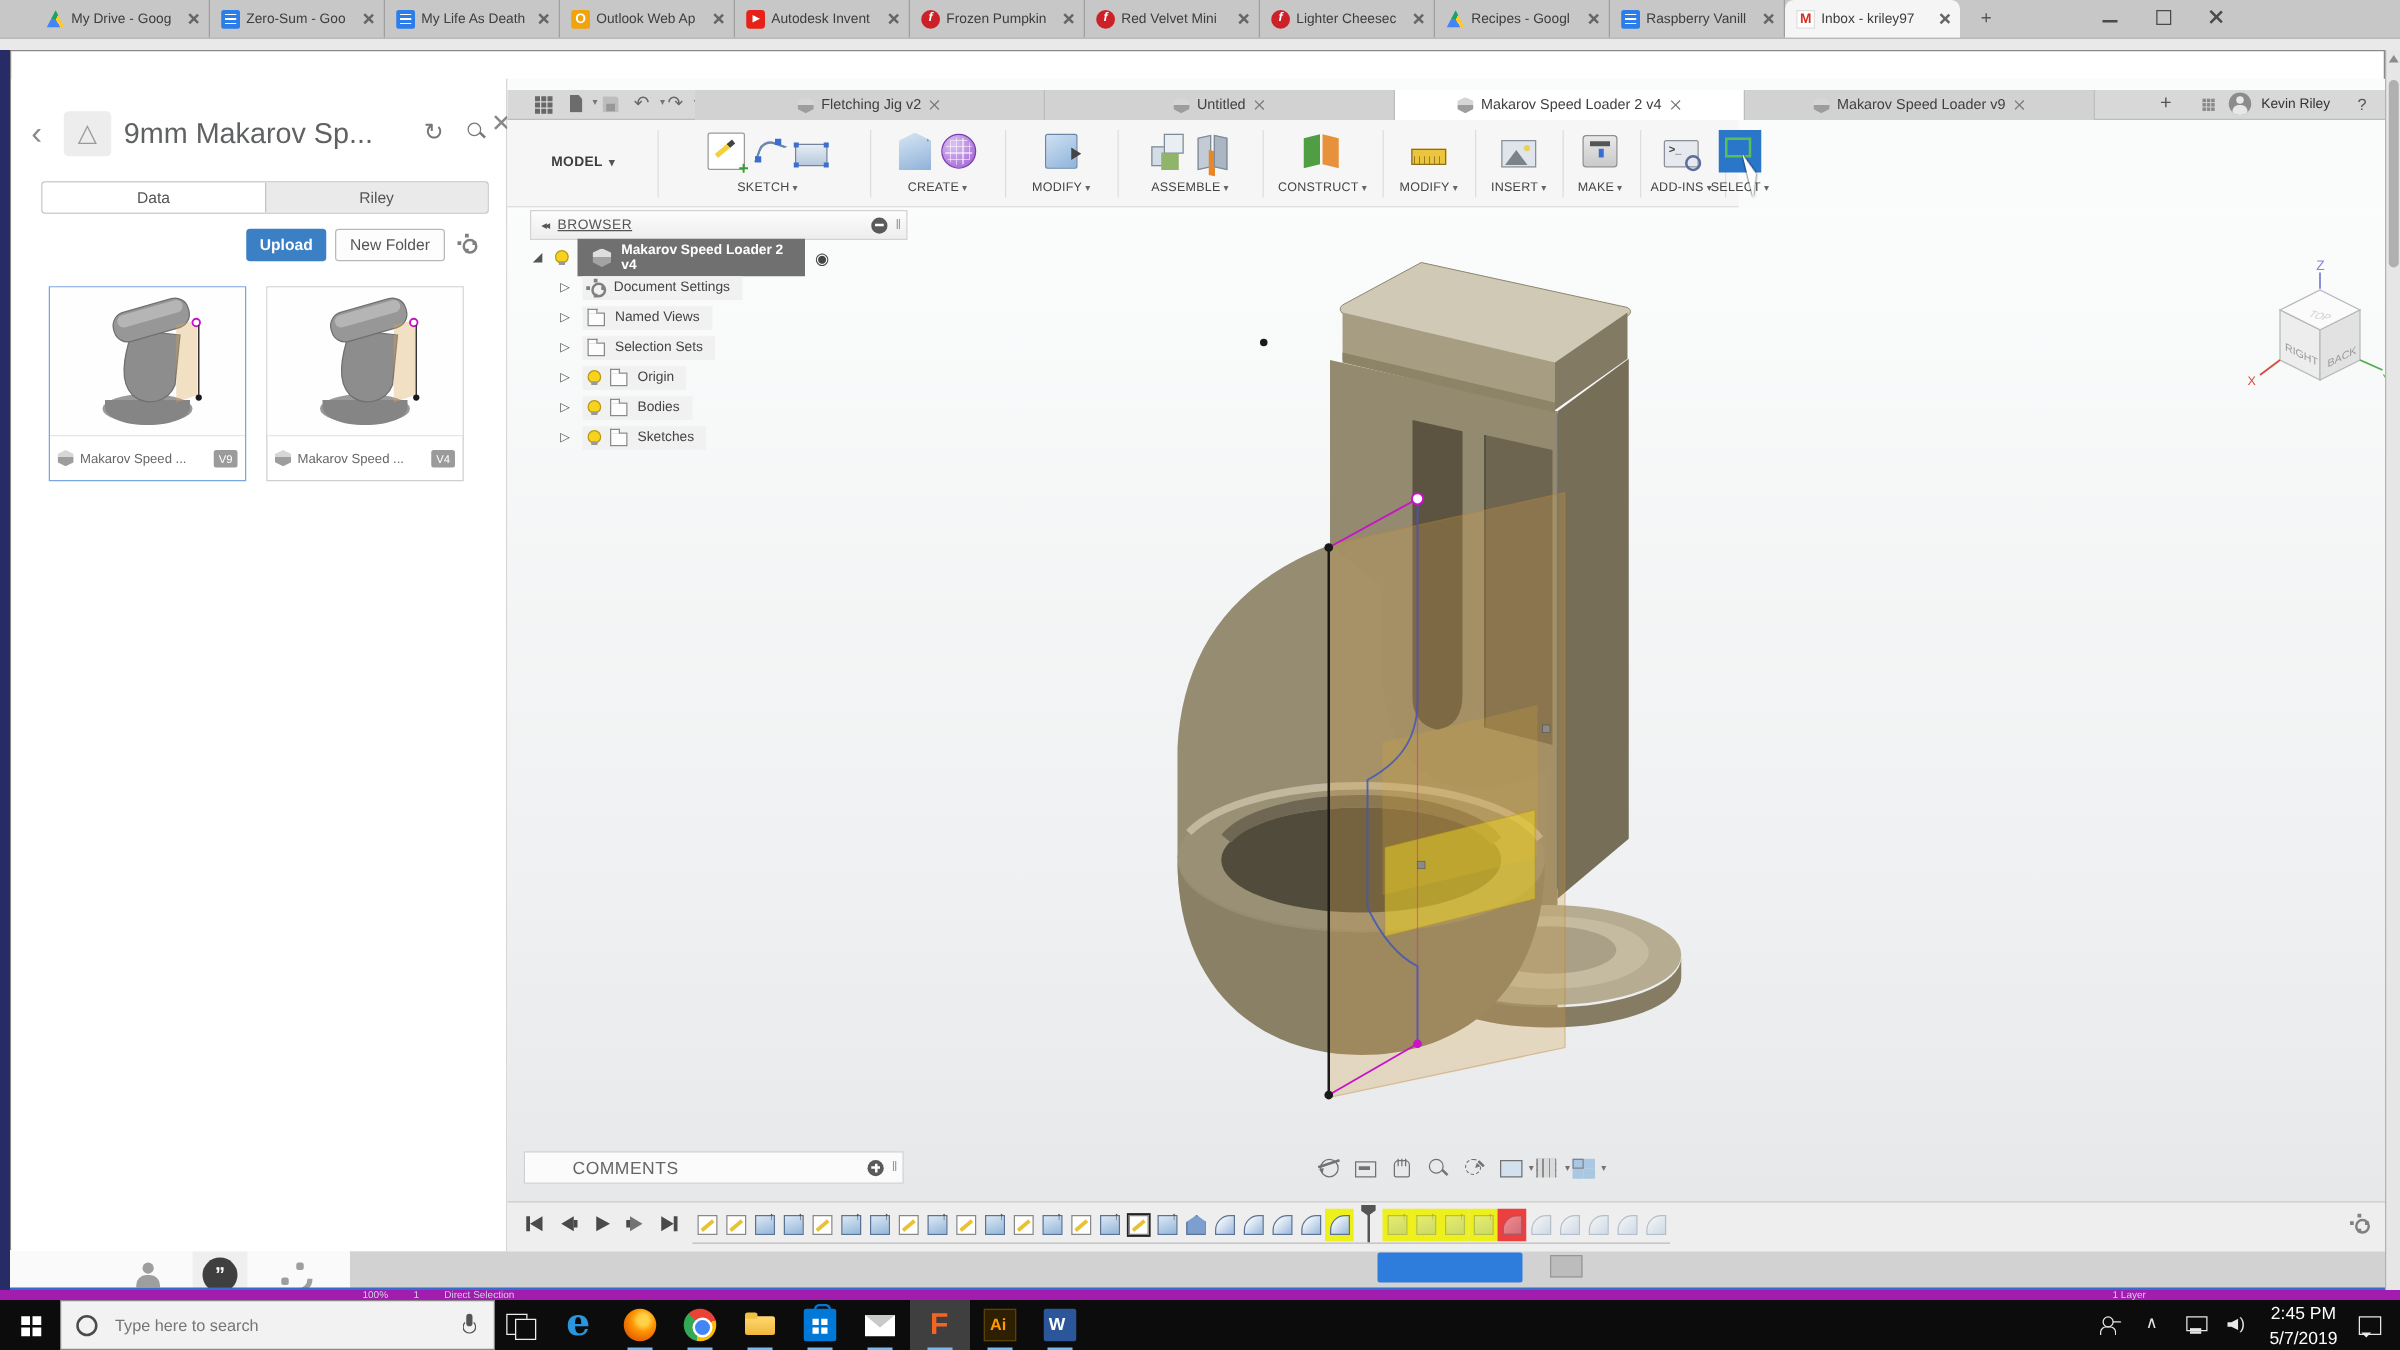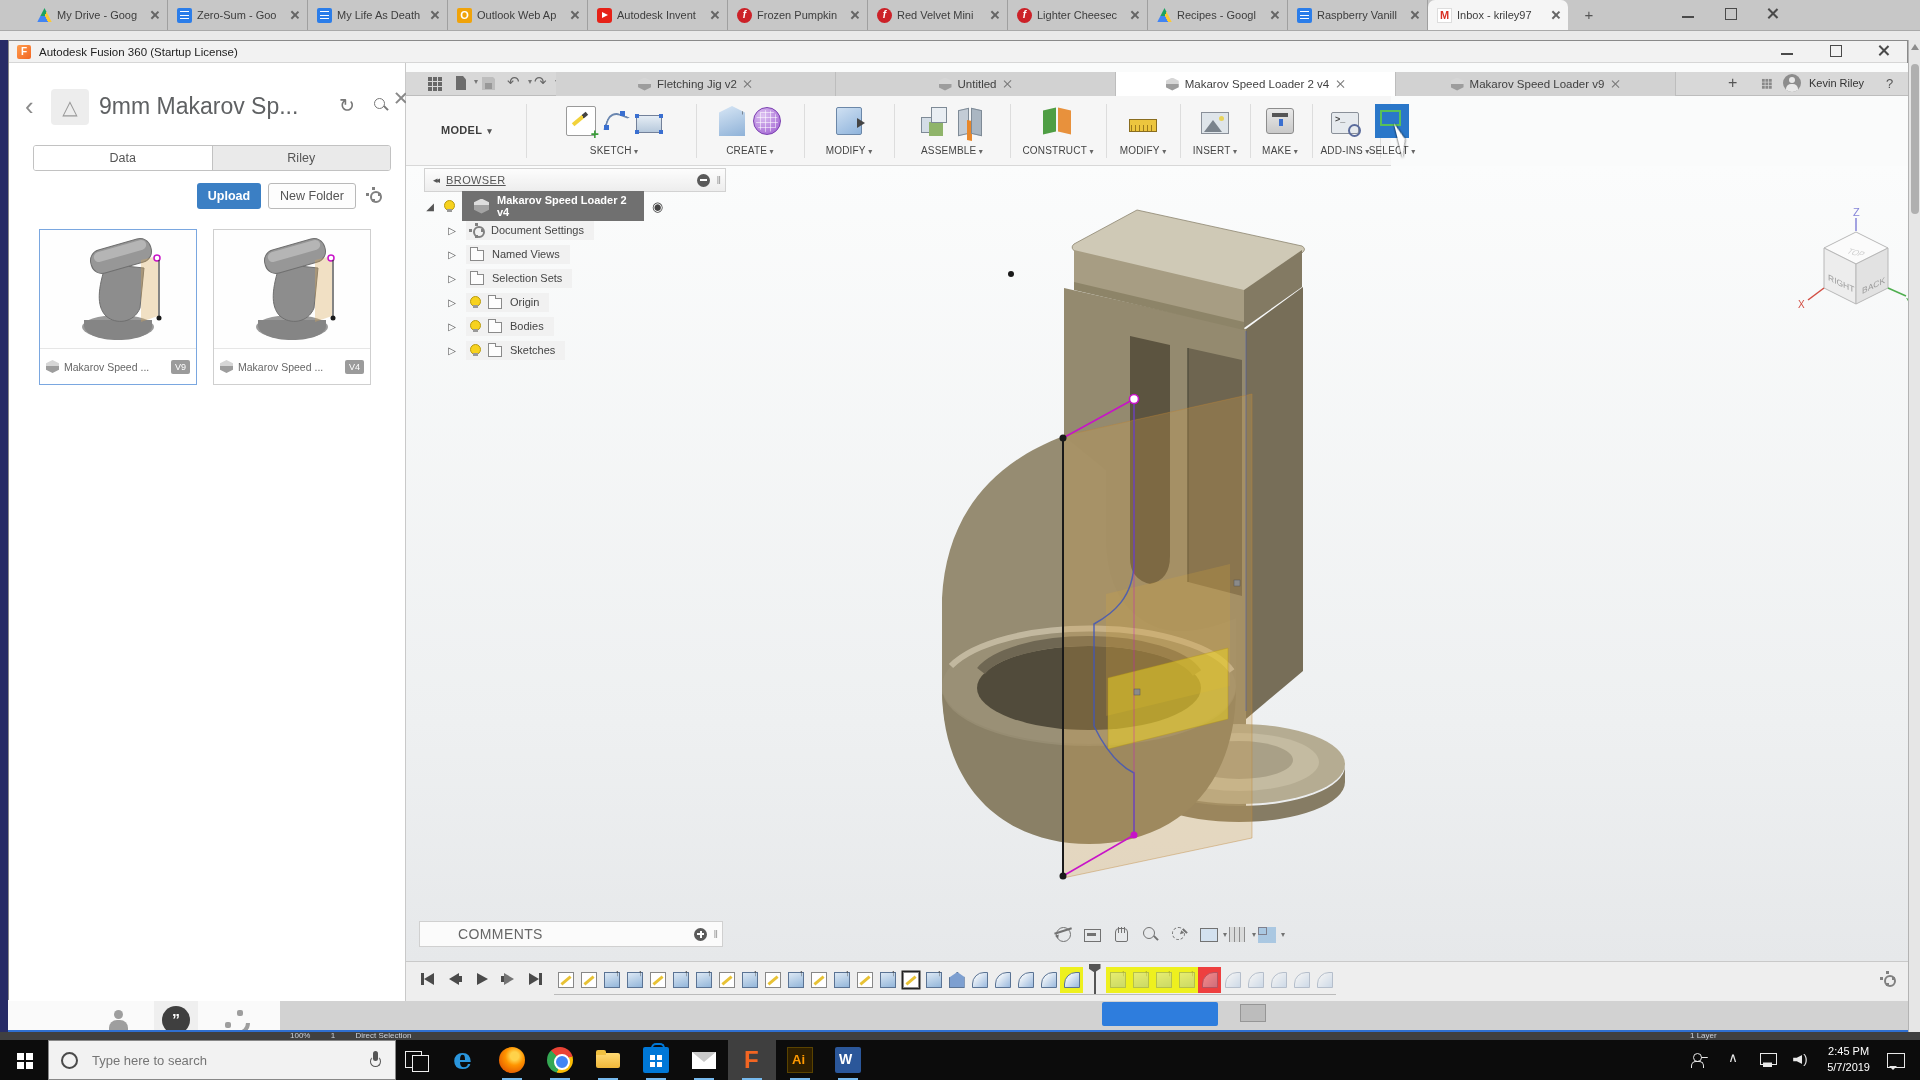--- a/index.html
+++ b/index.html
@@ -51,21 +51,21 @@
   .hg-chat::after{content:"\201D";}
   .hg-phone { width:22px; height:22px; position:relative; }
   .hg-phone::before{content:"";position:absolute;left:2px;top:2px;width:16px;height:16px;border:4px solid transparent;border-bottom-color:#9e9e9e;border-radius:50%;transform:rotate(-45deg);}
   .hg-phone::after{content:"";position:absolute;left:1px;top:13px;width:6px;height:6px;background:#9e9e9e;border-radius:2px;box-shadow:12px -12px 0 #9e9e9e;}
 
   
   .ai-zone { position:absolute; left:280px; top:1000px; width:1628px; height:32px; background:#d2d2d2; }
   .ai-blue-btn { position:absolute; left:822px; top:2px; width:116px; height:24px; background:#2e7ddd; border-radius:2px; }
   .ai-gray-box { position:absolute; left:960px; top:4px; width:26px; height:18px; background:#bcbcbc; border:1px solid #969696; }
   .ai-accent-line { position:absolute; left:8px; top:1030px; width:1900px; height:2px; background:#2f6fd0; }
-  .ai-statusbar { position:absolute; left:0; top:1032px; width:1920px; height:8px; background:#404040; color:#cdd2db; font-size:8px; line-height:8px; overflow:hidden; }
+  .ai-statusbar { position:absolute; left:0; top:1032px; width:1920px; height:8px; background:#a21caf; color:#cdd2db; font-size:8px; line-height:8px; overflow:hidden; }
   .ai-statusbar span { margin-right:18px; }
   .ai-sb-left { position:absolute; left:290px; top:0; }
   .ai-sb-right { position:absolute; left:1690px; top:0; }
 
   
   .fusion { position:absolute; left:8px; top:40px; width:1900px; height:960px; background:#fff; border:1px solid #8a8a8a; }
   .f-titlebar { position:absolute; left:0; top:0; width:100%; height:22px; background:#f2f2f2; border-bottom:1px solid #d6d6d6; display:flex; align-items:center; }
   .f-logo { width:14px; height:14px; margin:0 8px 0 8px; background:linear-gradient(135deg,#ff9d4d,#f26522); border-radius:2px; color:#fff; font-size:10px; font-weight:bold; text-align:center; line-height:14px; }
   .f-logo::after{content:"F";}
   .f-title { font-size:11.5px; color:#222; }
@@ -296,21 +296,21 @@
   .ti-word::before{content:"W";position:absolute;left:4px;top:4px;color:#fff;font-size:14px;font-weight:bold;}
   .tray { position:absolute; right:0; top:0; height:40px; display:flex; align-items:center; }
   .tr { position:relative; width:20px; height:20px; margin-right:14px; }
   .tr-people::before{content:"";position:absolute;left:2px;top:3px;width:7px;height:7px;border:1.6px solid #e8e8e8;border-radius:50%;}
   .tr-people::after{content:"";position:absolute;left:0;top:11px;width:11px;height:6px;border:1.6px solid #e8e8e8;border-bottom:none;border-radius:5px 5px 0 0;box-shadow:7px -7px 0 -3px #e8e8e8;}
   .tr-chevron::before{content:"\2227";position:absolute;left:3px;top:0px;color:#e8e8e8;font-size:13px;}
   .tr-network::before{content:"";position:absolute;left:1px;top:3px;width:15px;height:10px;border:1.6px solid #e8e8e8;}
   .tr-network::after{content:"";position:absolute;left:4px;top:15px;width:9px;height:1.6px;background:#e8e8e8;box-shadow:-0px -2.5px 0 0 #e8e8e8;}
   .tr-speaker::before{content:"";position:absolute;left:0;top:5px;width:9px;height:9px;background:#e8e8e8;clip-path:polygon(0 30%,40% 30%,100% 0,100% 100%,40% 70%,0 70%);}
   .tr-speaker::after{content:")";position:absolute;left:10px;top:1px;color:#e8e8e8;font-size:13px;}
-  .tb-clock { color:#fff; font-size:11px; text-align:center; line-height:1.45; margin-right:16px; }
+  .tb-clock { color:#fff; font-size:14px; text-align:center; line-height:1.45; margin-right:16px; }
   .tr-action::before{content:"";position:absolute;left:1px;top:3px;width:16px;height:13px;border:1.6px solid #e8e8e8;}
   .tr-action::after{content:"";position:absolute;left:3px;top:16px;border-left:4px solid transparent;border-right:4px solid transparent;border-top:4px solid #e8e8e8;}
 </style>
 </head>
 <body>
 
 <div class="screen">
 
   <div class="chrome-strip">
     <div class="chrome-toolbar-sliver"></div>
@@ -401,29 +401,20 @@
   <div class="ai-statusbar">
     <span class="ai-sb-left">
       <span>100%</span>
       <span>1</span>
       <span>Direct Selection</span>
     </span>
     <span class="ai-sb-right">1 Layer</span>
   </div>
 
   <div class="fusion">
-    <div class="f-titlebar">
-      <span class="f-logo"></span>
-      <span class="f-title">Autodesk Fusion 360 (Startup License)</span>
-      <span class="f-controls">
-        <span class="wc wc-min"></span>
-        <span class="wc wc-max"></span>
-        <span class="wc wc-close"></span>
-      </span>
-    </div>
 
     <div class="data-panel">
       <span class="dp-back">‹</span>
       <span class="dp-proj-icon">△</span>
       <span class="dp-title">9mm Makarov Sp...</span>
       <span class="dp-refresh">↻</span>
       <span class="dp-search"></span>
       <div class="dp-tabs">
         <div class="dp-tab active">
             <span>Data</span>

